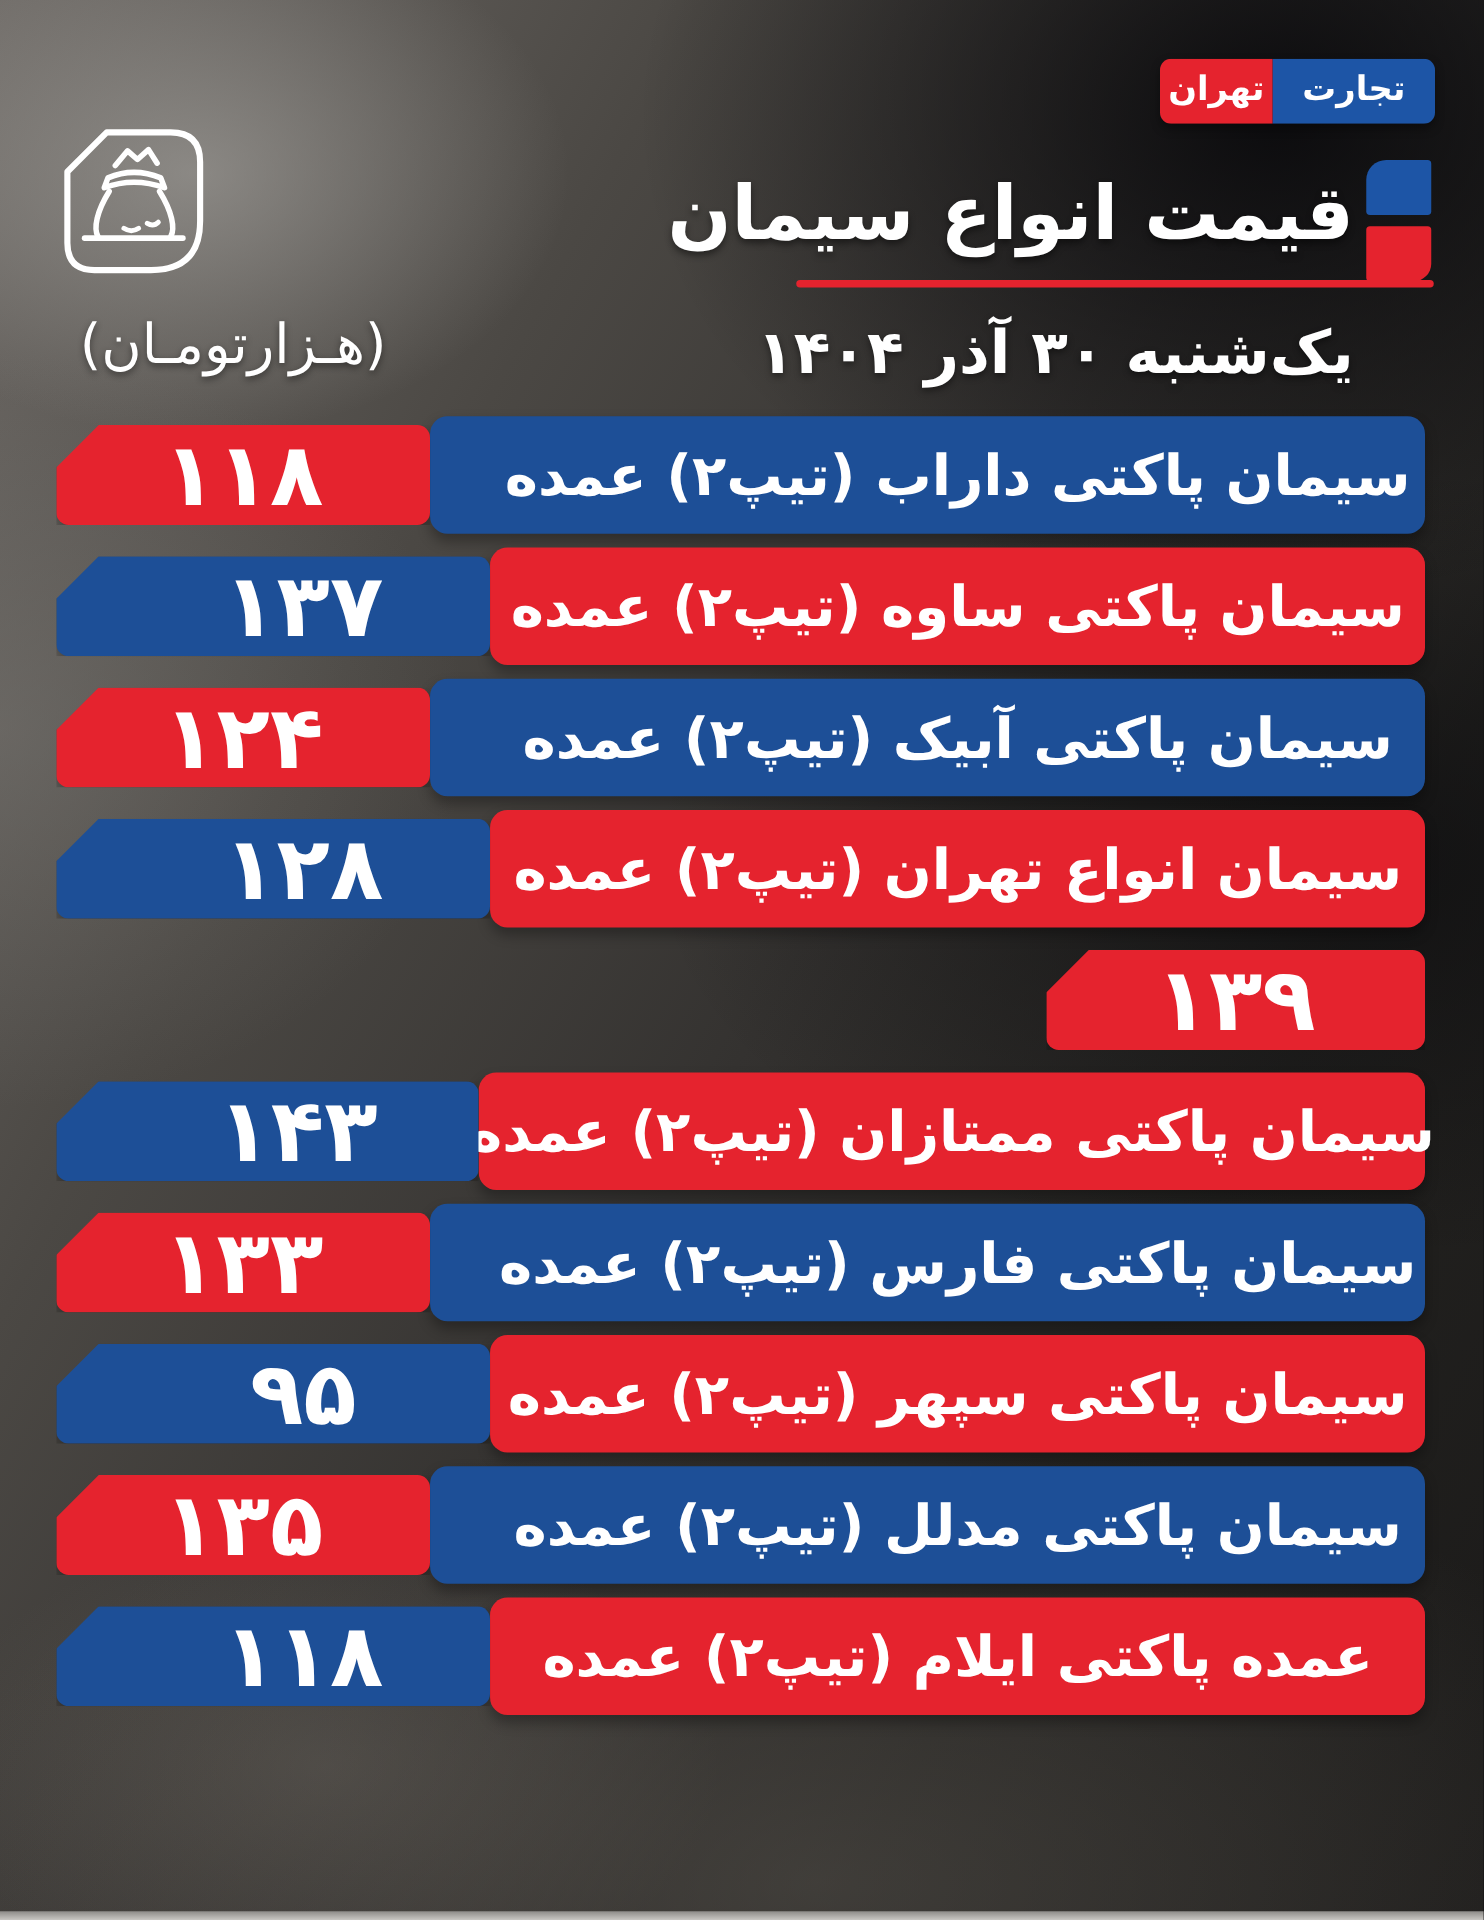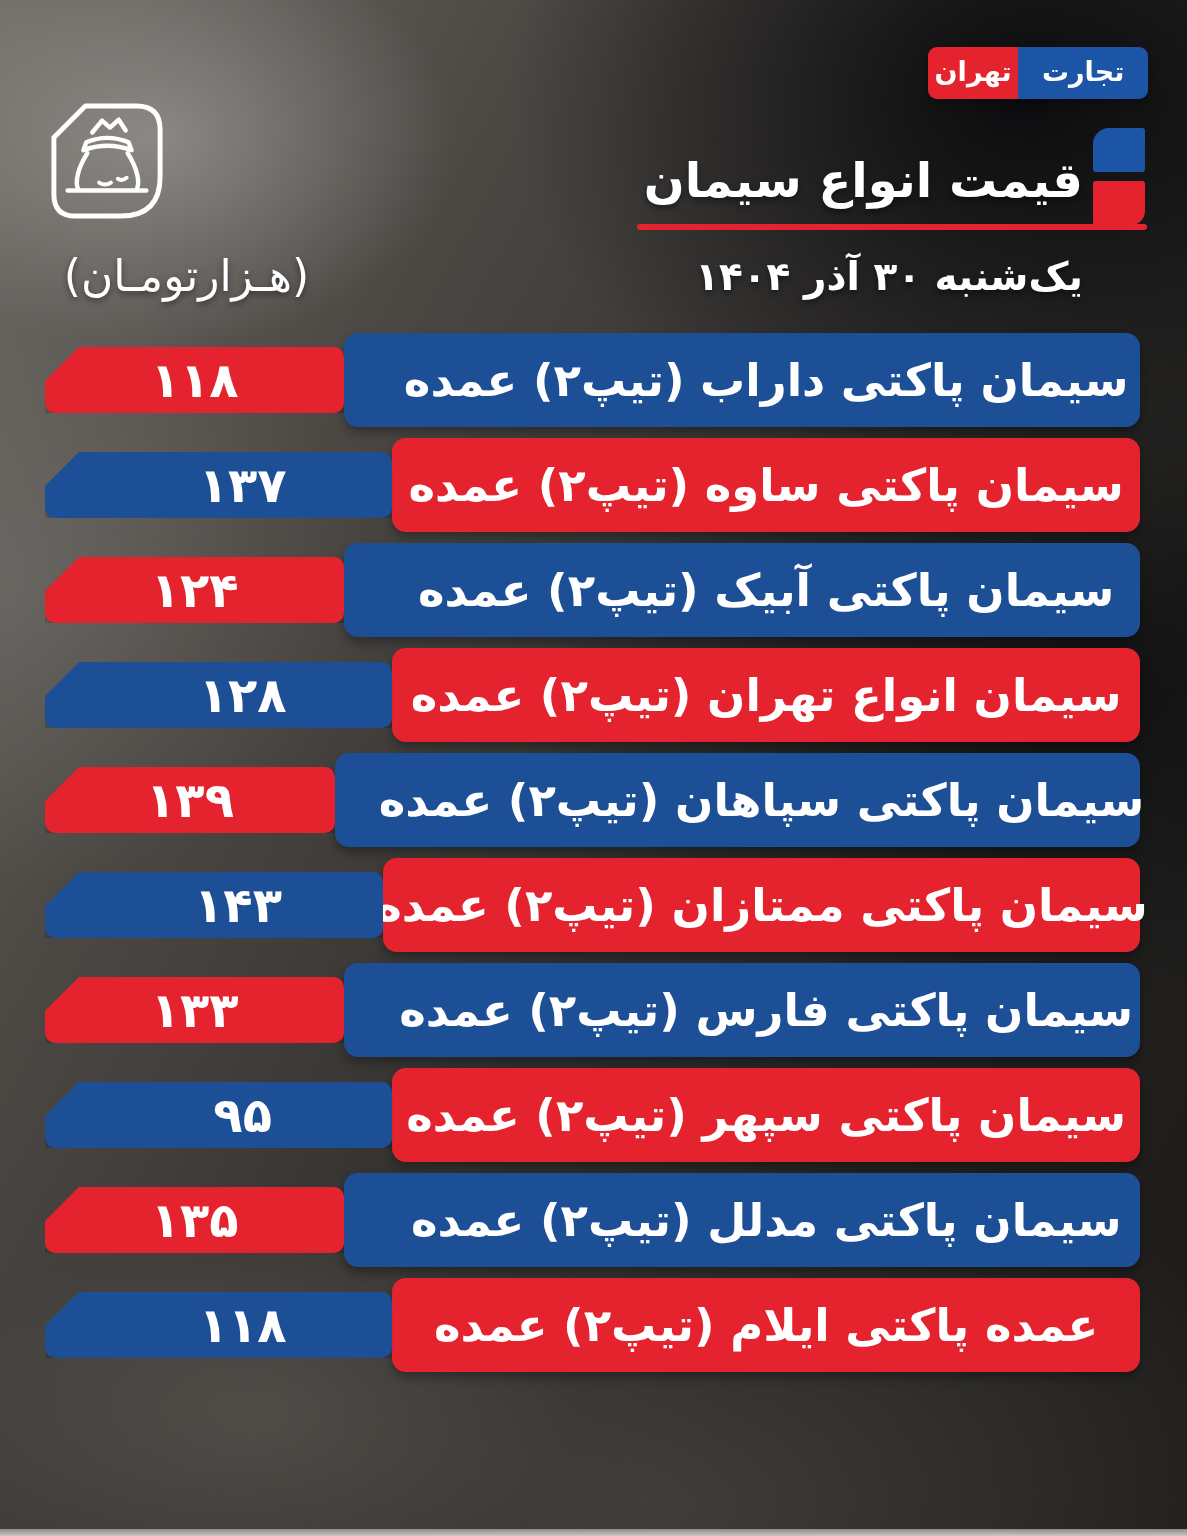--- a/index.html
+++ b/index.html
@@ -31,31 +31,31 @@
     font-weight:bold;font-size:27px;line-height:1;
   }
   .logo span{display:flex;align-items:center;justify-content:center;padding-bottom:4px;}
   .logo .l-blue{width:59%;background:var(--logo_blue);}
   .logo .l-red{width:41%;background:var(--red);}
   
   .mark{position:absolute;top:128px;right:42px;width:52px;}
   .mark .m-blue{width:52px;height:44px;background:var(--logo_blue);border-radius:16px 3px 3px 3px;}
   .mark .m-red{width:52px;height:44px;margin-top:9px;background:var(--red);border-radius:3px 3px 14px 3px;}
   .title{
-    position:absolute;top:154px;right:104px;margin:0;
-    font-size:48px;font-weight:bold;white-space:nowrap;line-height:1.1;
+    position:absolute;top:138px;right:104px;margin:0;
+    font-size:60px;font-weight:bold;white-space:nowrap;line-height:1.1;
     text-shadow:0 3px 6px rgba(0,0,0,.45);
   }
   .title-underline{
     position:absolute;top:224px;right:40px;width:510px;height:6px;
     background:var(--red);border-radius:3px;
   }
   .date{
     position:absolute;top:254px;right:104px;
-    font-size:39px;font-weight:bold;white-space:nowrap;
+    font-size:48px;font-weight:bold;white-space:nowrap;
     text-shadow:0 3px 6px rgba(0,0,0,.45);
     text-align:right;
   }
   
   .unit-icon{position:absolute;top:100px;left:48px;width:118px;height:122px;}
   .unit-label{
     position:absolute;top:250px;left:14px;width:345px;text-align:center;
     font-size:44px;font-weight:normal;white-space:nowrap;
     text-shadow:0 3px 6px rgba(0,0,0,.45);
   }
@@ -67,21 +67,21 @@
   .row{display:flex;direction:rtl;justify-content:space-between;align-items:center;height:94px;}
   .pill{
     display:flex;align-items:center;justify-content:center;
     color:#fff;font-weight:bold;white-space:nowrap;
     box-shadow:0 6px 10px rgba(0,0,0,.30);
   }
   .pill.blue{background:var(--blue);padding-left:48px;}
   .pill.red{background:var(--red);}
   .pill.name{width:757px;height:94px;border-radius:14px;font-size:45px;}
   .pill.price{
-    width:303px;height:66px;border-radius:10px;font-size:48px;
+    width:303px;height:80px;border-radius:10px;font-size:70px;
     clip-path:polygon(34px 0, 100% 0, 100% 100%, 0 100%, 0 34px);
   }
 </style>
 </head>
 <body>
 
 <div class="canvas">
   <div class="bg"></div>
 
   <div class="logo">
@@ -122,21 +122,20 @@
       </div>
       <div class="row">
         <div class="pill name blue">سیمان پاکتی آبیک (تیپ۲) عمده</div>
         <div class="pill price red">۱۲۴</div>
       </div>
       <div class="row">
         <div class="pill name red">سیمان انواع تهران (تیپ۲) عمده</div>
         <div class="pill price blue">۱۲۸</div>
       </div>
       <div class="row">
-        <div class="pill name blue">سیمان پاکتی سپاهان (تیپ۲) عمده</div>
         <div class="pill price red">۱۳۹</div>
       </div>
       <div class="row">
         <div class="pill name red">سیمان پاکتی ممتازان (تیپ۲) عمده</div>
         <div class="pill price blue">۱۴۳</div>
       </div>
       <div class="row">
         <div class="pill name blue">سیمان پاکتی فارس (تیپ۲) عمده</div>
         <div class="pill price red">۱۳۳</div>
       </div>

